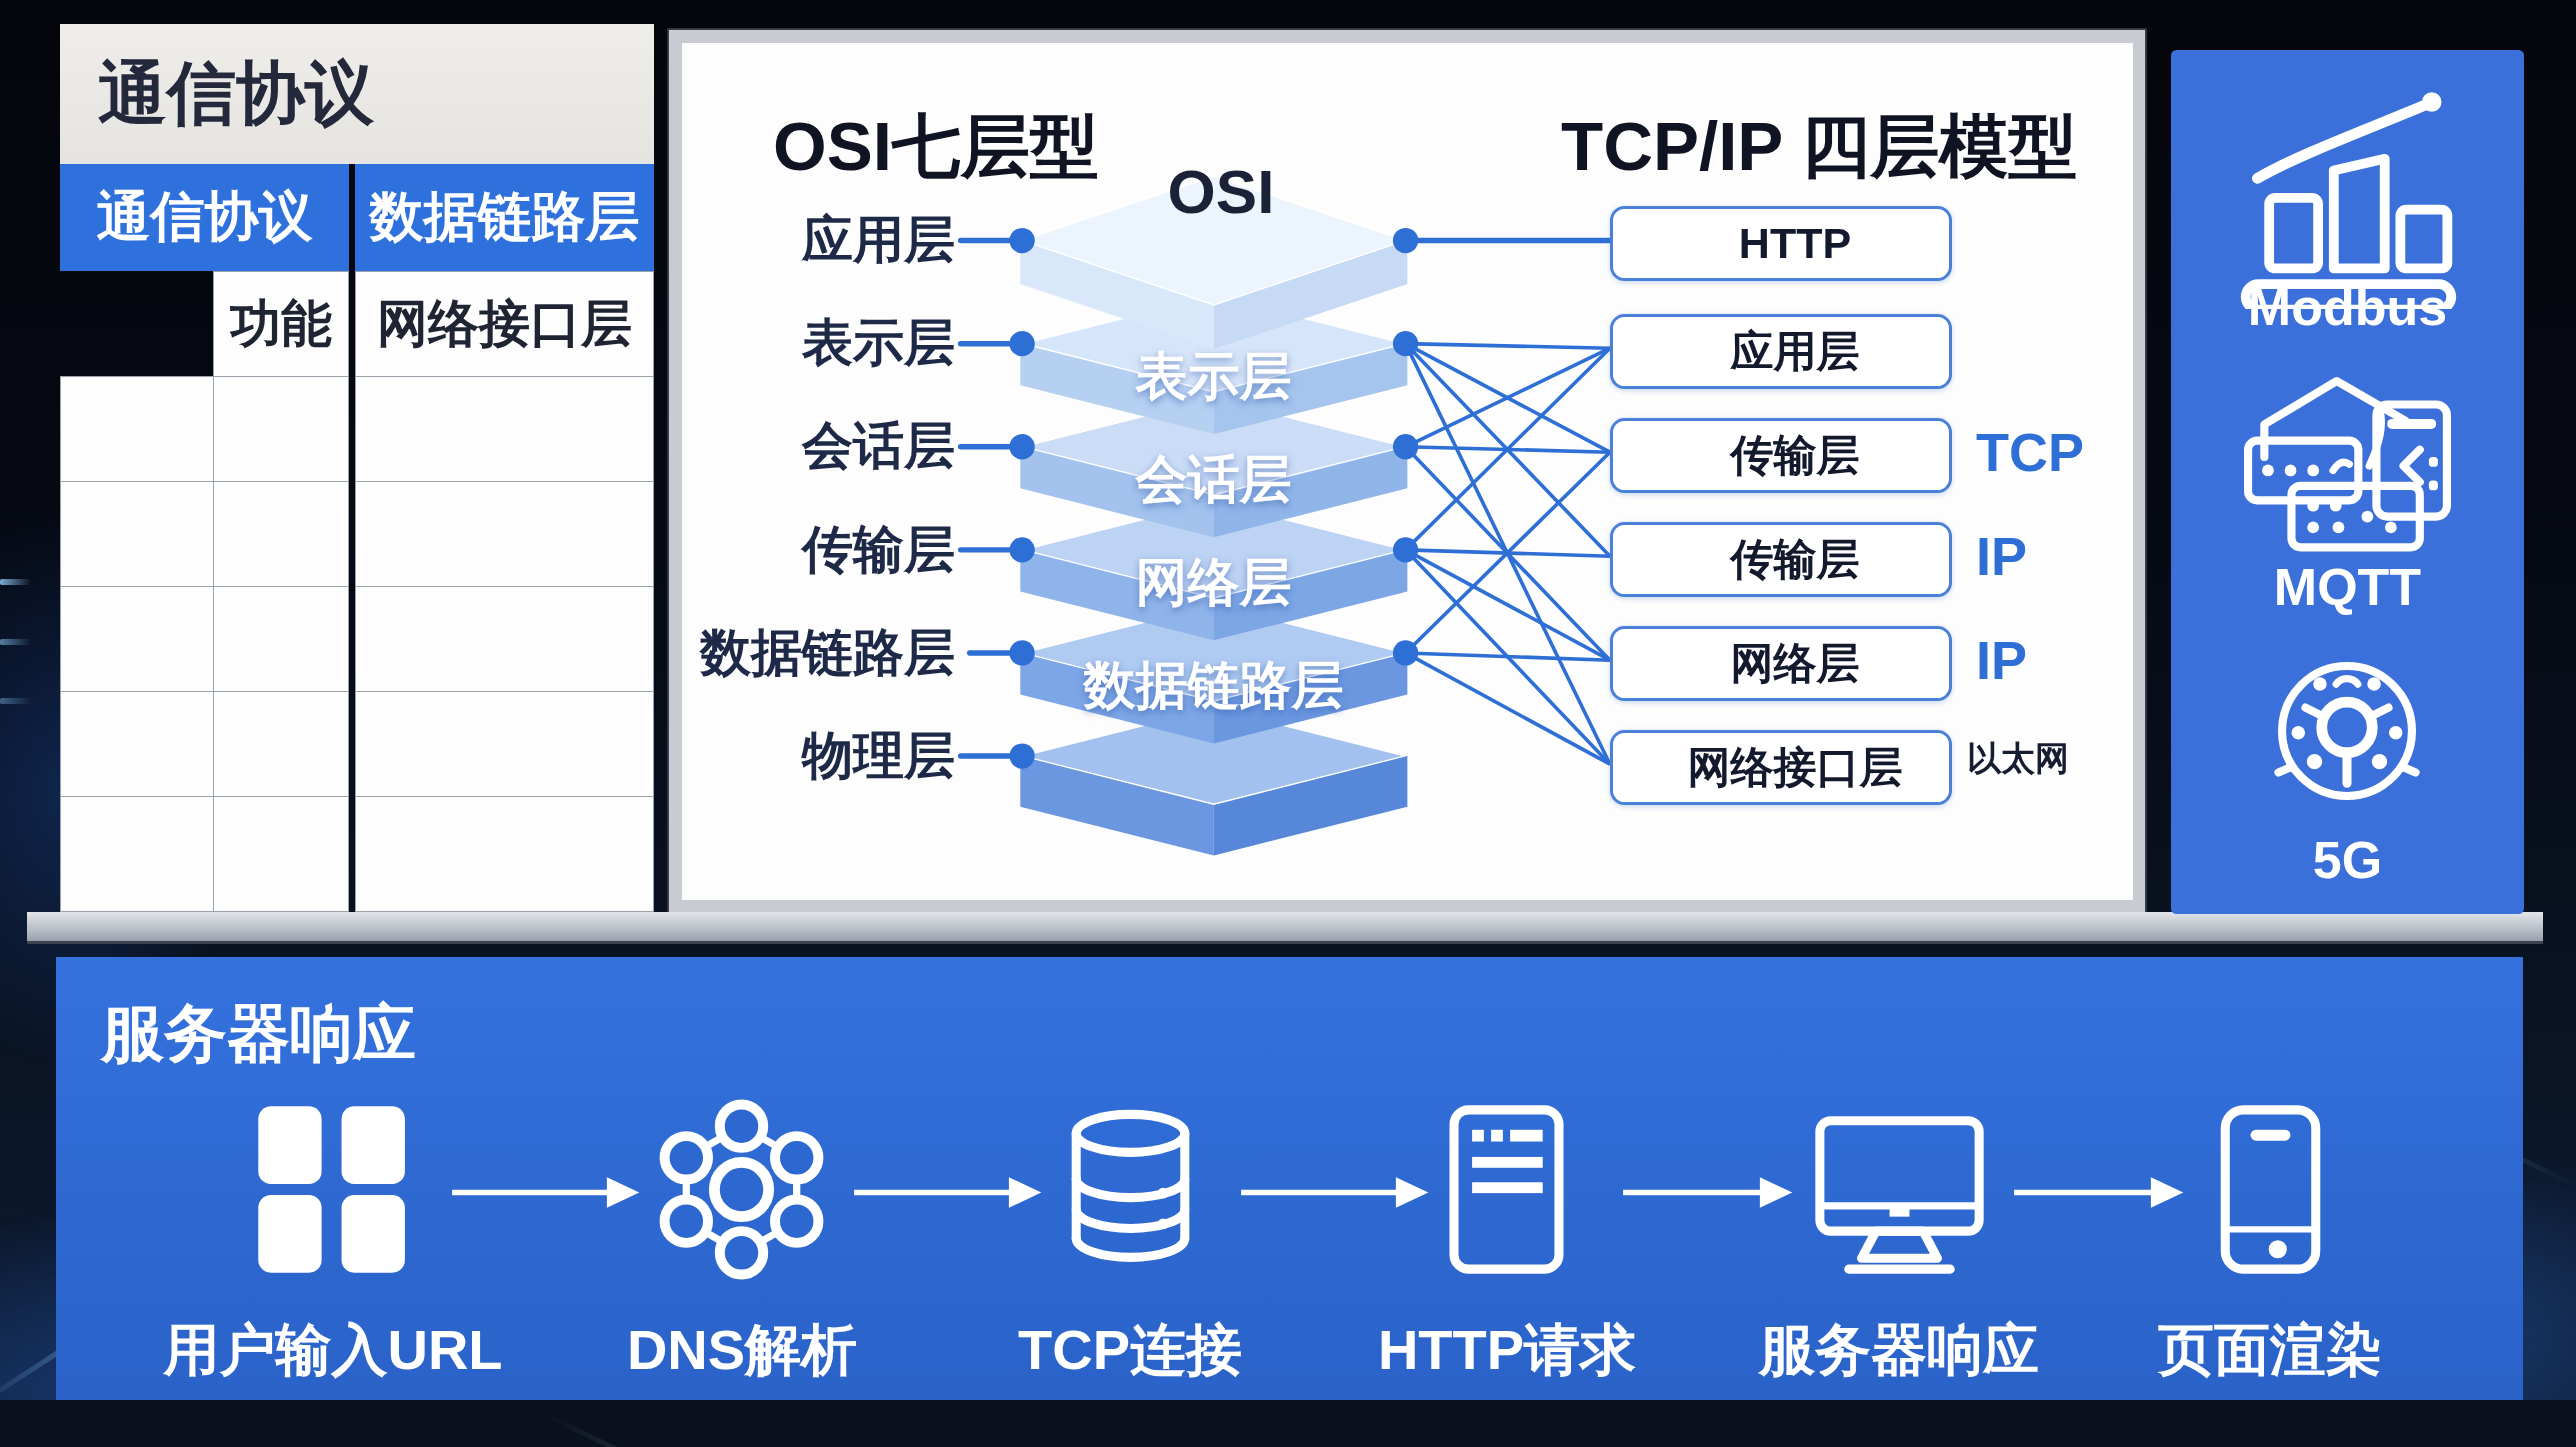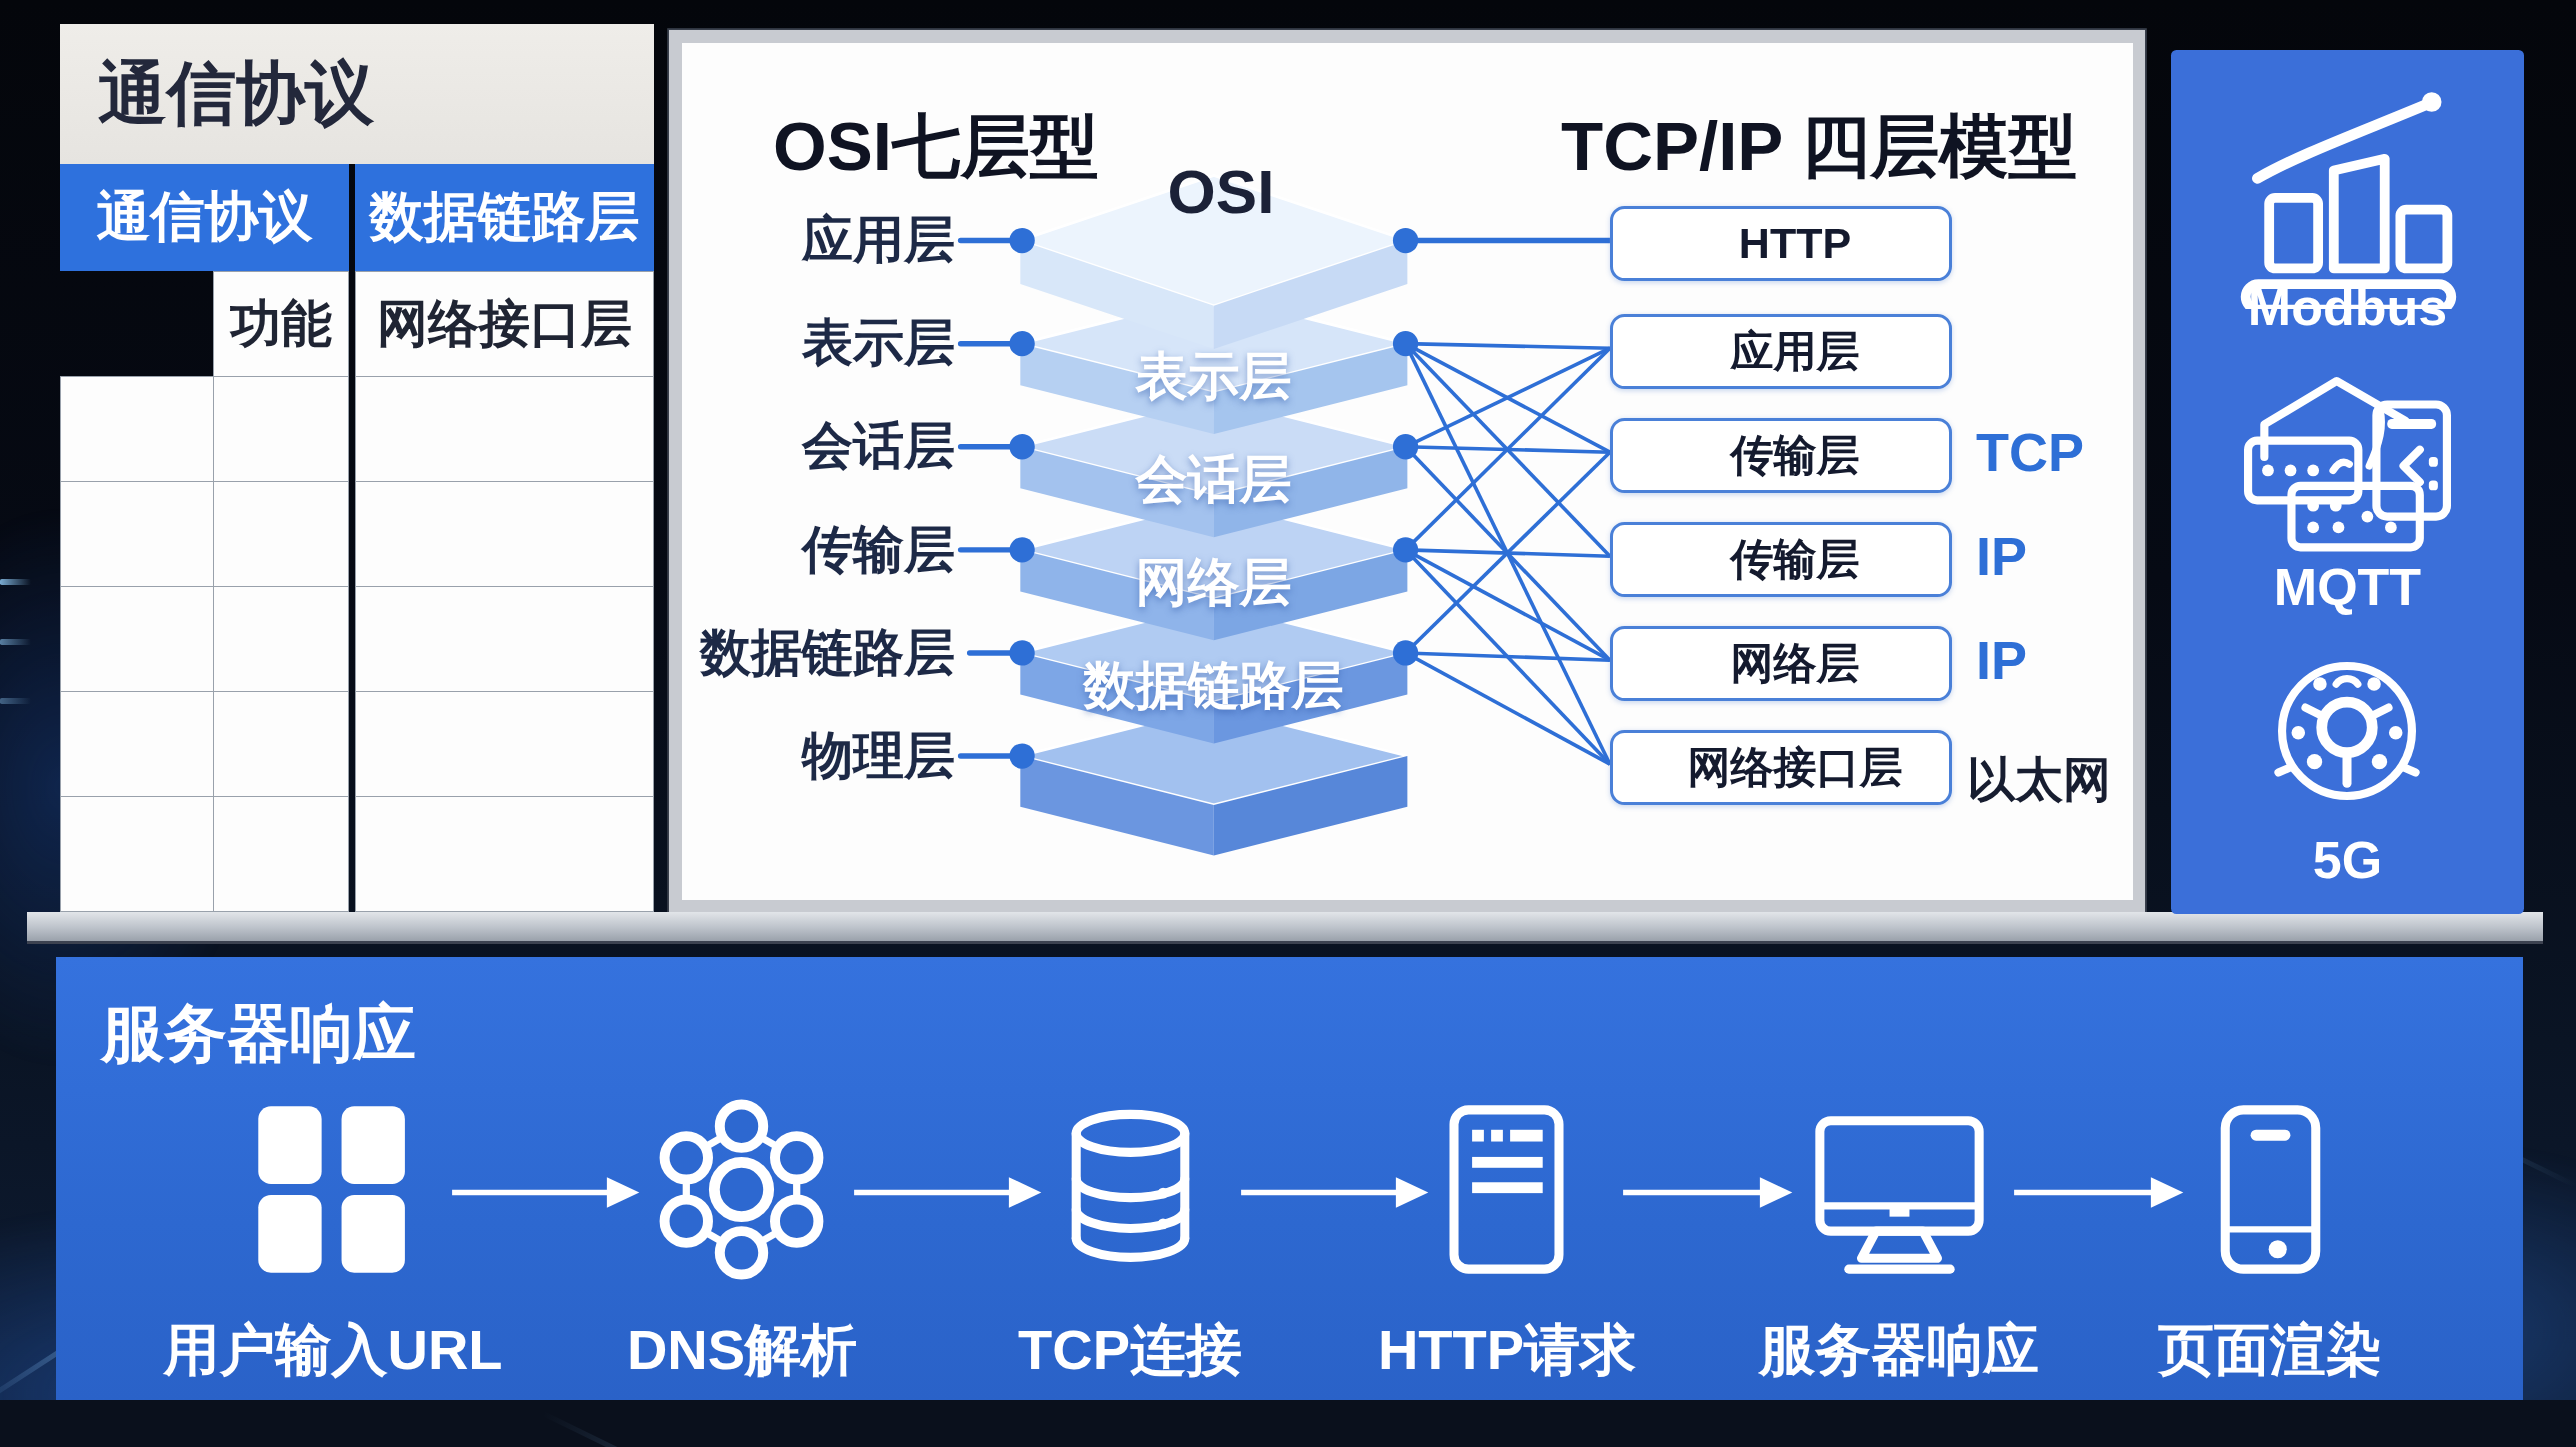--- a/index.html
+++ b/index.html
@@ -37,21 +37,21 @@
   .bigtitle{color:#0f1322;font-weight:bold;}
   .osi-left-label{color:#1d2946;font-weight:bold;text-align:right;}
   .stack-label{color:#ffffff;font-weight:bold;text-align:center;
       text-shadow:0 2.7px 7.2px rgba(50,90,170,.55);}
   .osi-top-label{color:#1b2137;font-weight:bold;text-align:center;}
   .tbox{width:308px;height:69px;background:#ffffff;border:3.6px solid #4a80d8;border-radius:14.5px;
       display:flex;align-items:center;justify-content:center;color:#141a2e;font-size:43px;font-weight:bold;
       box-shadow:0 1.8px 5.4px rgba(60,110,200,.25);padding-left:28px;}
   .tag{font-weight:bold;font-size:54px;}
   .tag-blue{color:#2e6fd6;}
-  .tag-dark{color:#171d30;font-size:48px;margin-top:12px;}
+  .tag-dark{color:#171d30;font-size:34px;}
   
   .divider{left:27px;top:912px;width:2516px;height:29px;
       background:linear-gradient(180deg,#e2e5e9 0%,#bcc2ca 55%,#9aa1ab 100%);
       border-bottom:3.6px solid #3c4250;}
   
   .sidebar{left:2171px;top:50px;width:353px;height:864px;background:#3b6fd9;border-radius:5.4px;}
   .side-label{color:#ffffff;font-weight:bold;text-align:center;font-size:52px;}
   
   .flowPanel{left:56px;top:957px;width:2467px;height:443px;
       background:linear-gradient(180deg,#3572de 0%,#2d68d0 60%,#2a62c8 100%);}

